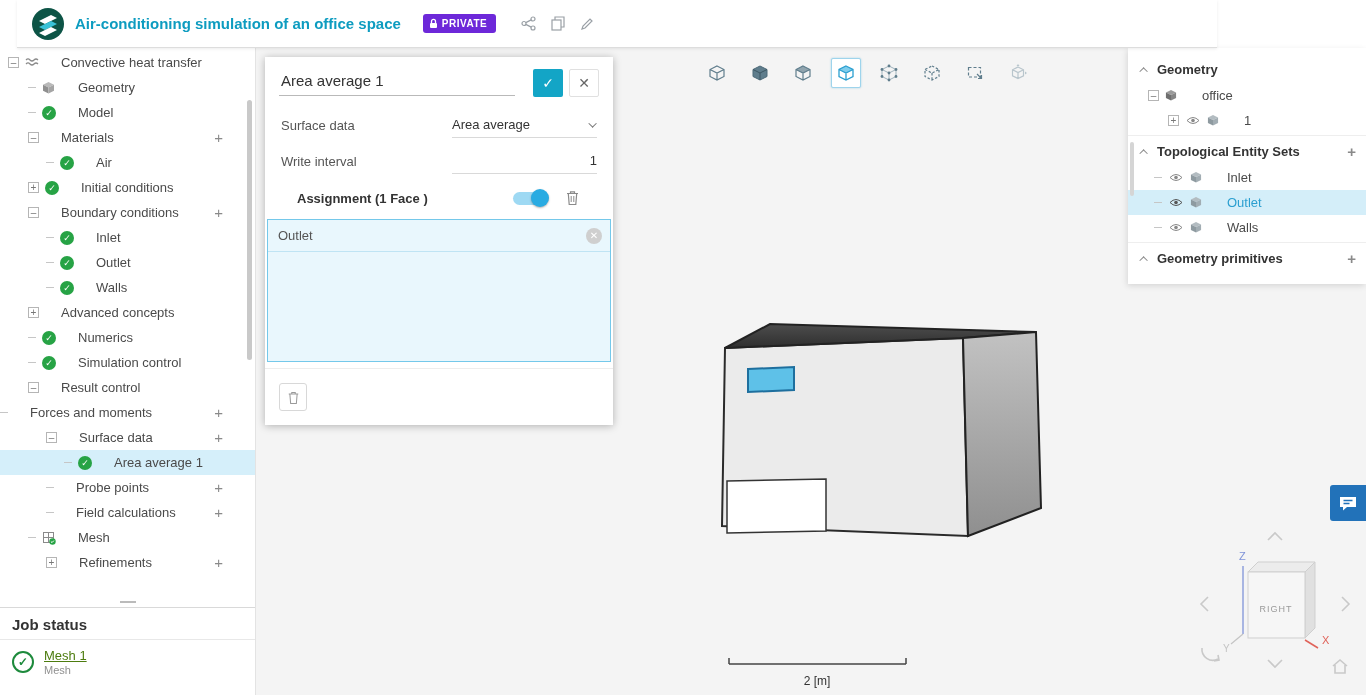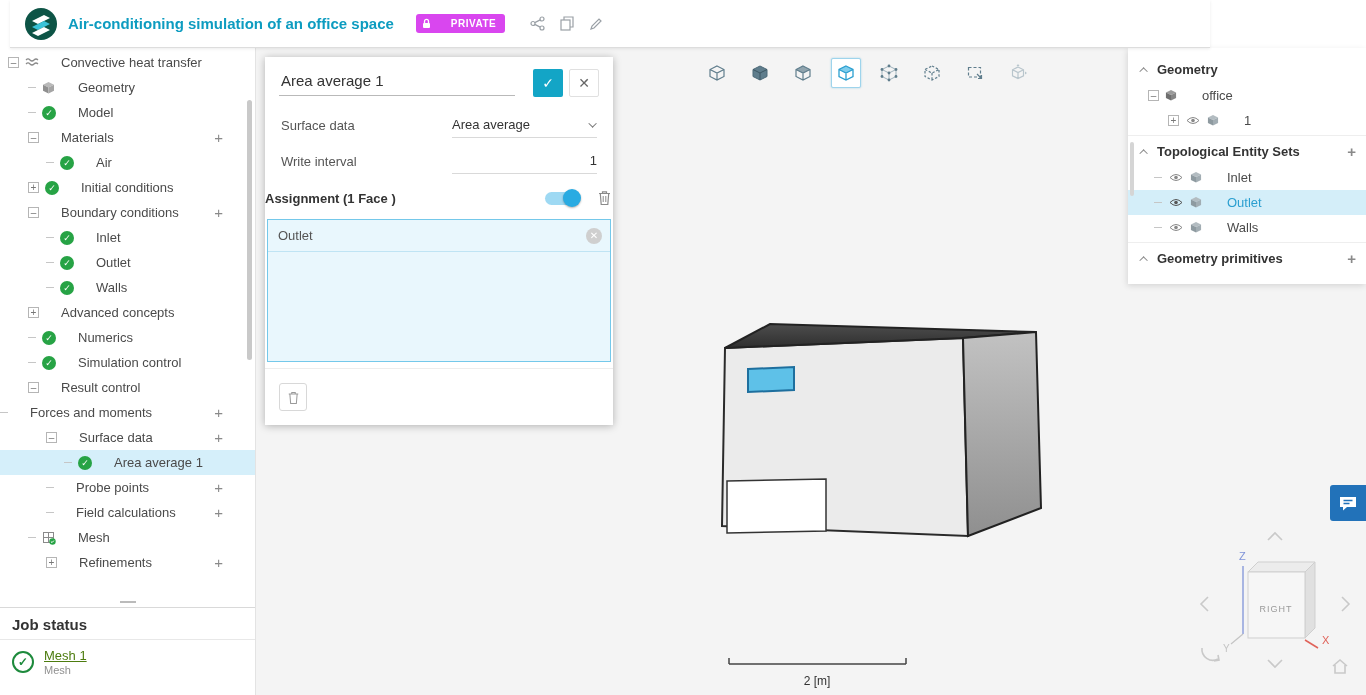--- a/index.html
+++ b/index.html
@@ -1,26 +1,26 @@
 <!DOCTYPE html>
 <html><head>
 <meta charset="utf-8">
 <style>
   * { margin:0; padding:0; box-sizing:border-box; }
   html,body { width:1366px; height:695px; overflow:hidden; background:#fff;
     font-family:"Liberation Sans", sans-serif; font-size:13px; color:#4a4a4a; }
 
   
-  #header { position:absolute; left:10px; top:0; width:1200px; height:48px; background:#fff;
+  #header { position:absolute; left:17px; top:0; width:1200px; height:48px; background:#fff;
     border-bottom:1px solid #ddd; box-shadow:0 1px 3px rgba(0,0,0,.08); display:flex;
     align-items:center; padding:0 14px; z-index:20; }
   .logo { width:34px; height:34px; margin-right:10px; flex:0 0 auto; }
   #proj-title { color:#0d9cc0; font-weight:bold; font-size:15px; margin-right:22px; white-space:nowrap; }
-  .badge { background:#d946ef; color:#fff; font-size:10px; font-weight:bold; letter-spacing:.5px;
-    border-radius:3px; padding:4px 9px 4px 6px; display:flex; align-items:center; gap:20px; margin-right:18px; }
+  .badge { background:#6d28d9; color:#fff; font-size:10px; font-weight:bold; letter-spacing:.5px;
+    border-radius:3px; padding:4px 9px 4px 6px; display:flex; align-items:center; gap:4px; margin-right:18px; }
   .hd-ico { width:17px; height:17px; margin:0 6px; color:#9aa0a6; display:inline-flex; align-items:center; justify-content:center; cursor:pointer; }
   #hd-right { margin-left:auto; display:flex; align-items:center; gap:21px; color:#555; font-size:13px; }
   .hd-link { cursor:pointer; white-space:nowrap; }
   .chev-down { display:inline-block; width:6px; height:6px; border-left:1.5px solid #777;
     border-bottom:1.5px solid #777; transform:rotate(-45deg) translateY(-2px); margin-left:4px; }
   .avatar { width:30px; height:30px; border-radius:50%;
     background:radial-gradient(circle at 35% 35%, #7fa8d9 0%, #2c4f8f 55%, #16305f 100%); border:1px solid #ccc; }
 
   
   #sidebar { position:absolute; left:0; top:48px; width:256px; bottom:0; background:#fff;
@@ -63,21 +63,21 @@
   #panel-title { flex:1; font-size:15px; color:#333; border-bottom:1px solid #b9b9b9; padding:2px 2px 6px 2px; margin-right:12px; }
   .pbtn { width:30px; height:28px; display:flex; align-items:center; justify-content:center; border-radius:2px;
     font-size:14px; cursor:pointer; margin-left:6px; }
   .pbtn.ok { background:#13a5c6; color:#fff; }
   .pbtn.close { background:#fff; color:#666; border:1px solid #e0e0e0; }
   .frow { display:flex; align-items:center; padding:0 16px; height:36px; }
   .frow .flabel { flex:1; color:#555; }
   .fctl { width:145px; display:flex; align-items:center; border-bottom:1px solid #d9d9d9; height:26px; color:#333; }
   .fctl .val { flex:1; }
   .fctl.num .val { text-align:right; }
-  .arow { display:flex; align-items:center; padding:10px 0; }
+  .arow { display:flex; align-items:center; padding:10px 32px; }
   .arow .albl { flex:1; color:#333; font-weight:bold; }
   .toggle { width:34px; height:13px; background:#9ed9f3; border-radius:7px; position:relative; cursor:pointer; margin-right:18px; }
   .toggle .knob { position:absolute; right:-2px; top:-2.5px; width:18px; height:18px; border-radius:50%;
     background:#29abe2; box-shadow:0 1px 2px rgba(0,0,0,.3); }
   .trash { width:16px; height:18px; display:inline-flex; cursor:pointer; }
   #selbox { margin:2px 2px 0 2px; height:143px; border:1px solid #74c8ea; background:#e9f7fd; overflow:hidden; }
   .selitem { display:flex; align-items:center; height:32px; padding:0 8px 0 10px; border-bottom:1px solid #bfe4f4; color:#555; }
   .selitem .xcirc { margin-left:auto; width:16px; height:16px; border-radius:50%; background:#cfcfcf;
     color:#fff; font-size:10px; line-height:16px; text-align:center; cursor:pointer; }
   #panel-foot { padding:14px 14px; margin-top:6px; border-top:1px solid #ededed; }

